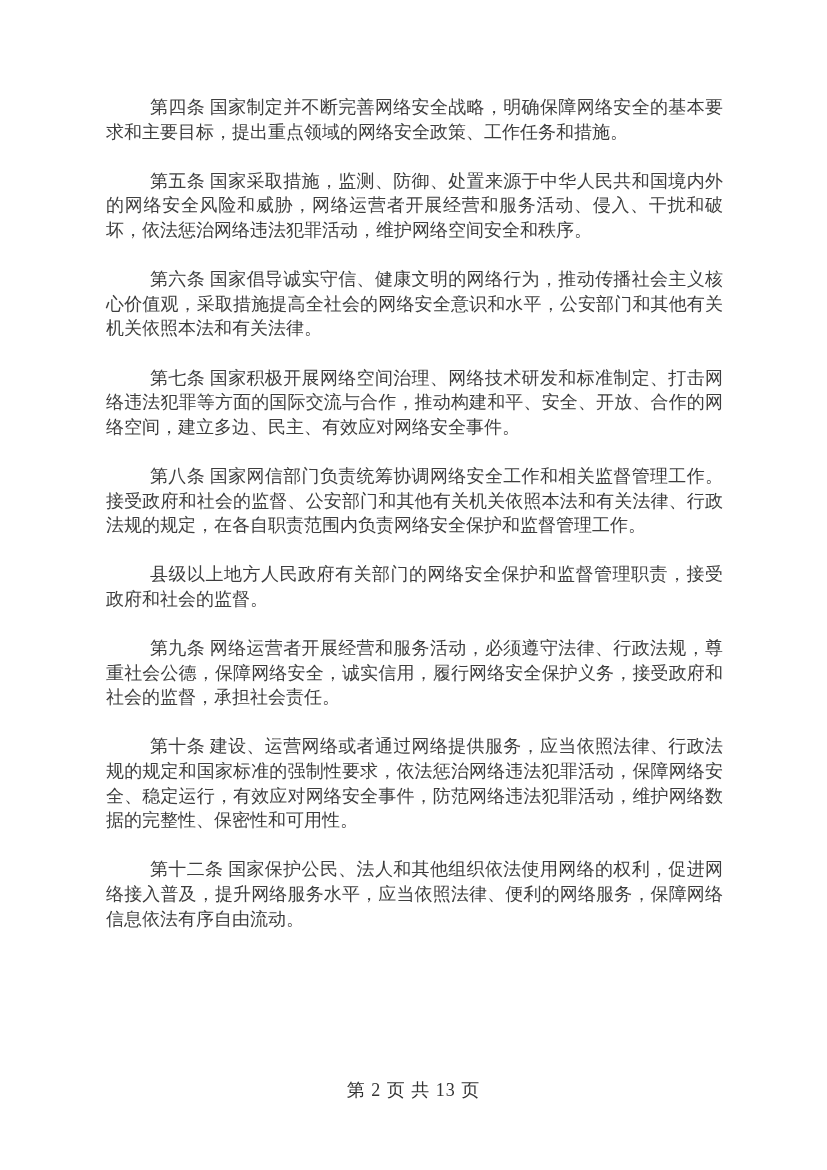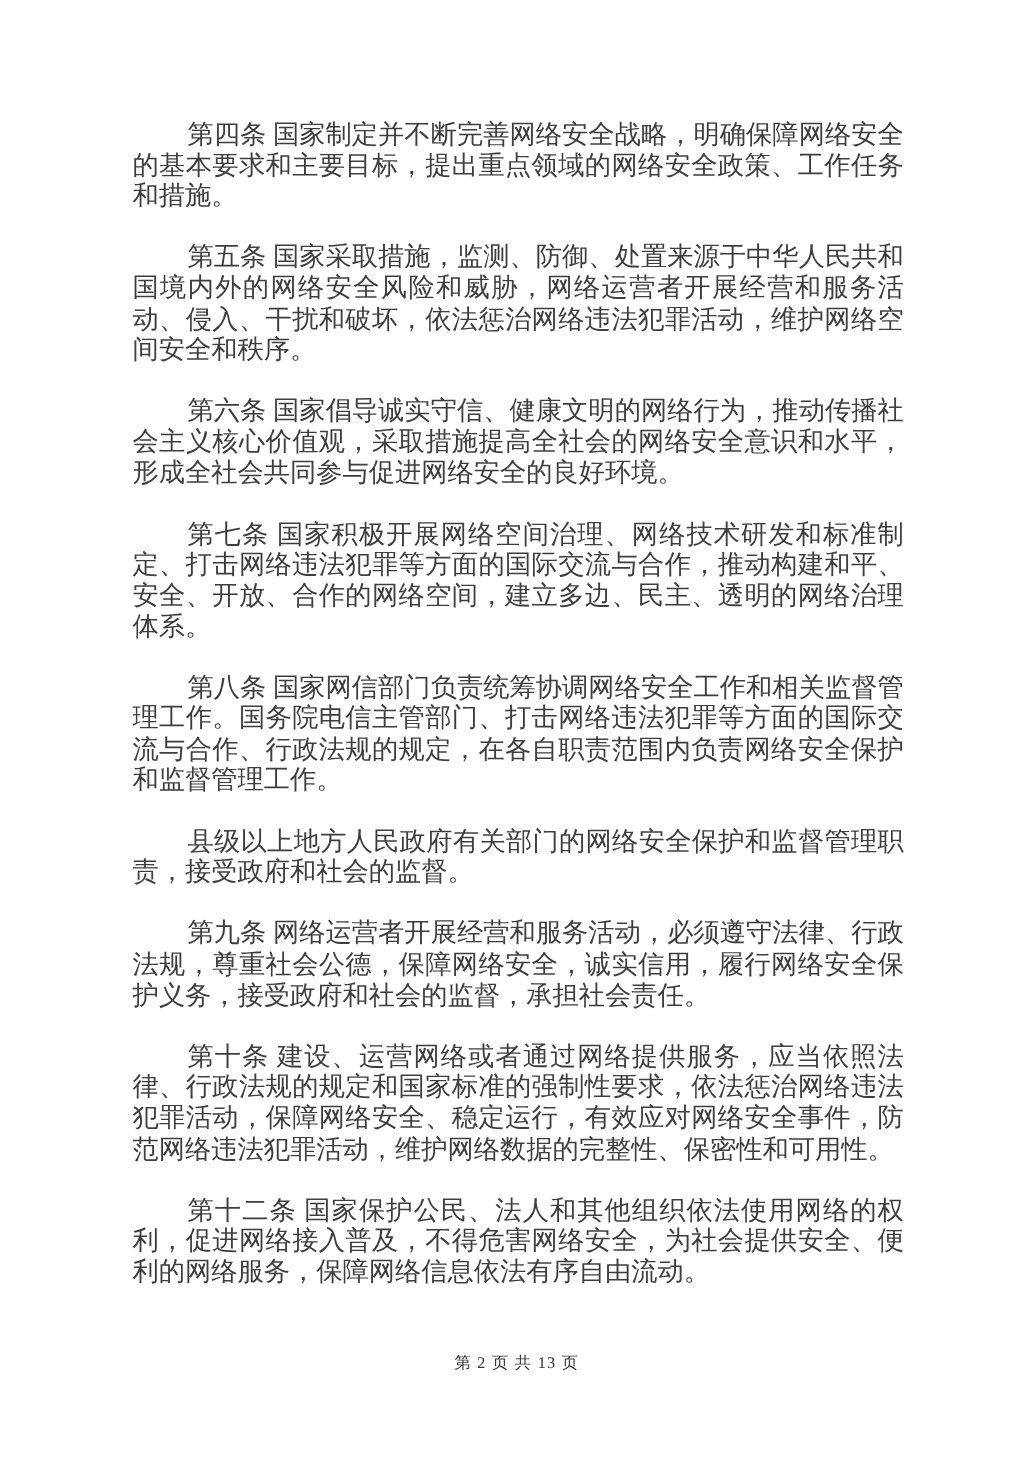--- a/index.html
+++ b/index.html
@@ -16,51 +16,51 @@
       font-family: "Liberation Serif", "DejaVu Serif", serif;
     }
     .content {
       position: absolute;
       top: 95px;
       left: 106px;
       width: 617px;
     }
     .para {
       margin: 0 0 24.6px 0;
-      font-size: 21px;
+      font-size: 18px;
       line-height: 24.6px;
       color: #3e3e3e;
       text-align: justify;
       text-indent: 44px;
       word-break: break-all;
     }
     .para:last-child {
       margin-bottom: 0;
     }
     .footer {
       position: absolute;
       top: 1080px;
       left: 0;
       right: 0;
       text-align: center;
-      font-size: 13px;
+      font-size: 18px;
       line-height: 20px;
       color: #333333;
       letter-spacing: 1px;
     }
   </style>
 </head>
 <body>
 
 <div class="page">
   <div class="content">
     <p class="para">第四条 国家制定并不断完善网络安全战略，明确保障网络安全的基本要求和主要目标，提出重点领域的网络安全政策、工作任务和措施。</p>
     <p class="para">第五条 国家采取措施，监测、防御、处置来源于中华人民共和国境内外的网络安全风险和威胁，网络运营者开展经营和服务活动、侵入、干扰和破坏，依法惩治网络违法犯罪活动，维护网络空间安全和秩序。</p>
-    <p class="para">第六条 国家倡导诚实守信、健康文明的网络行为，推动传播社会主义核心价值观，采取措施提高全社会的网络安全意识和水平，形成全社会共同参与促进网络安全的良好环境。</p>
-    <p class="para">第七条 国家积极开展网络空间治理、网络技术研发和标准制定、打击网络违法犯罪等方面的国际交流与合作，推动构建和平、安全、开放、合作的网络空间，建立多边、民主、透明的网络治理体系。</p>
-    <p class="para">第八条 国家网信部门负责统筹协调网络安全工作和相关监督管理工作。国务院电信主管部门、打击网络违法犯罪等方面的国际交流与合作、行政法规的规定，在各自职责范围内负责网络安全保护和监督管理工作。</p>
+    <p class="para">第六条 国家倡导诚实守信、健康文明的网络行为，推动传播社会主义核心价值观，采取措施提高全社会的网络安全意识和水平，公安部门和其他有关机关依照本法和有关法律。</p>
+    <p class="para">第七条 国家积极开展网络空间治理、网络技术研发和标准制定、打击网络违法犯罪等方面的国际交流与合作，推动构建和平、安全、开放、合作的网络空间，建立多边、民主、有效应对网络安全事件。</p>
+    <p class="para">第八条 国家网信部门负责统筹协调网络安全工作和相关监督管理工作。接受政府和社会的监督、公安部门和其他有关机关依照本法和有关法律、行政法规的规定，在各自职责范围内负责网络安全保护和监督管理工作。</p>
     <p class="para">县级以上地方人民政府有关部门的网络安全保护和监督管理职责，接受政府和社会的监督。</p>
     <p class="para">第九条 网络运营者开展经营和服务活动，必须遵守法律、行政法规，尊重社会公德，保障网络安全，诚实信用，履行网络安全保护义务，接受政府和社会的监督，承担社会责任。</p>
     <p class="para">第十条 建设、运营网络或者通过网络提供服务，应当依照法律、行政法规的规定和国家标准的强制性要求，依法惩治网络违法犯罪活动，保障网络安全、稳定运行，有效应对网络安全事件，防范网络违法犯罪活动，维护网络数据的完整性、保密性和可用性。</p>
-    <p class="para">第十二条 国家保护公民、法人和其他组织依法使用网络的权利，促进网络接入普及，不得危害网络安全，为社会提供安全、便利的网络服务，保障网络信息依法有序自由流动。</p>
+    <p class="para">第十二条 国家保护公民、法人和其他组织依法使用网络的权利，促进网络接入普及，提升网络服务水平，应当依照法律、便利的网络服务，保障网络信息依法有序自由流动。</p>
   </div>
   <div class="footer">第 2 页 共 13 页</div>
 </div>
 
 </body></html>

